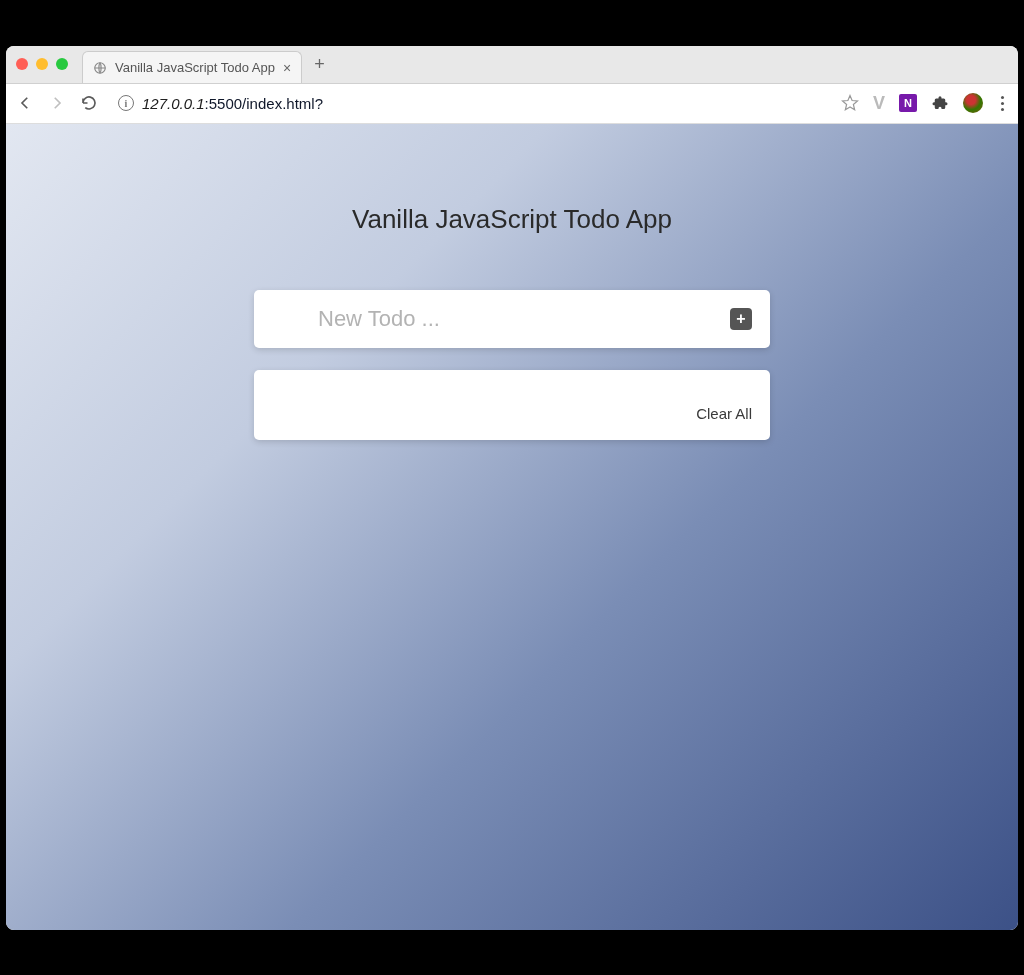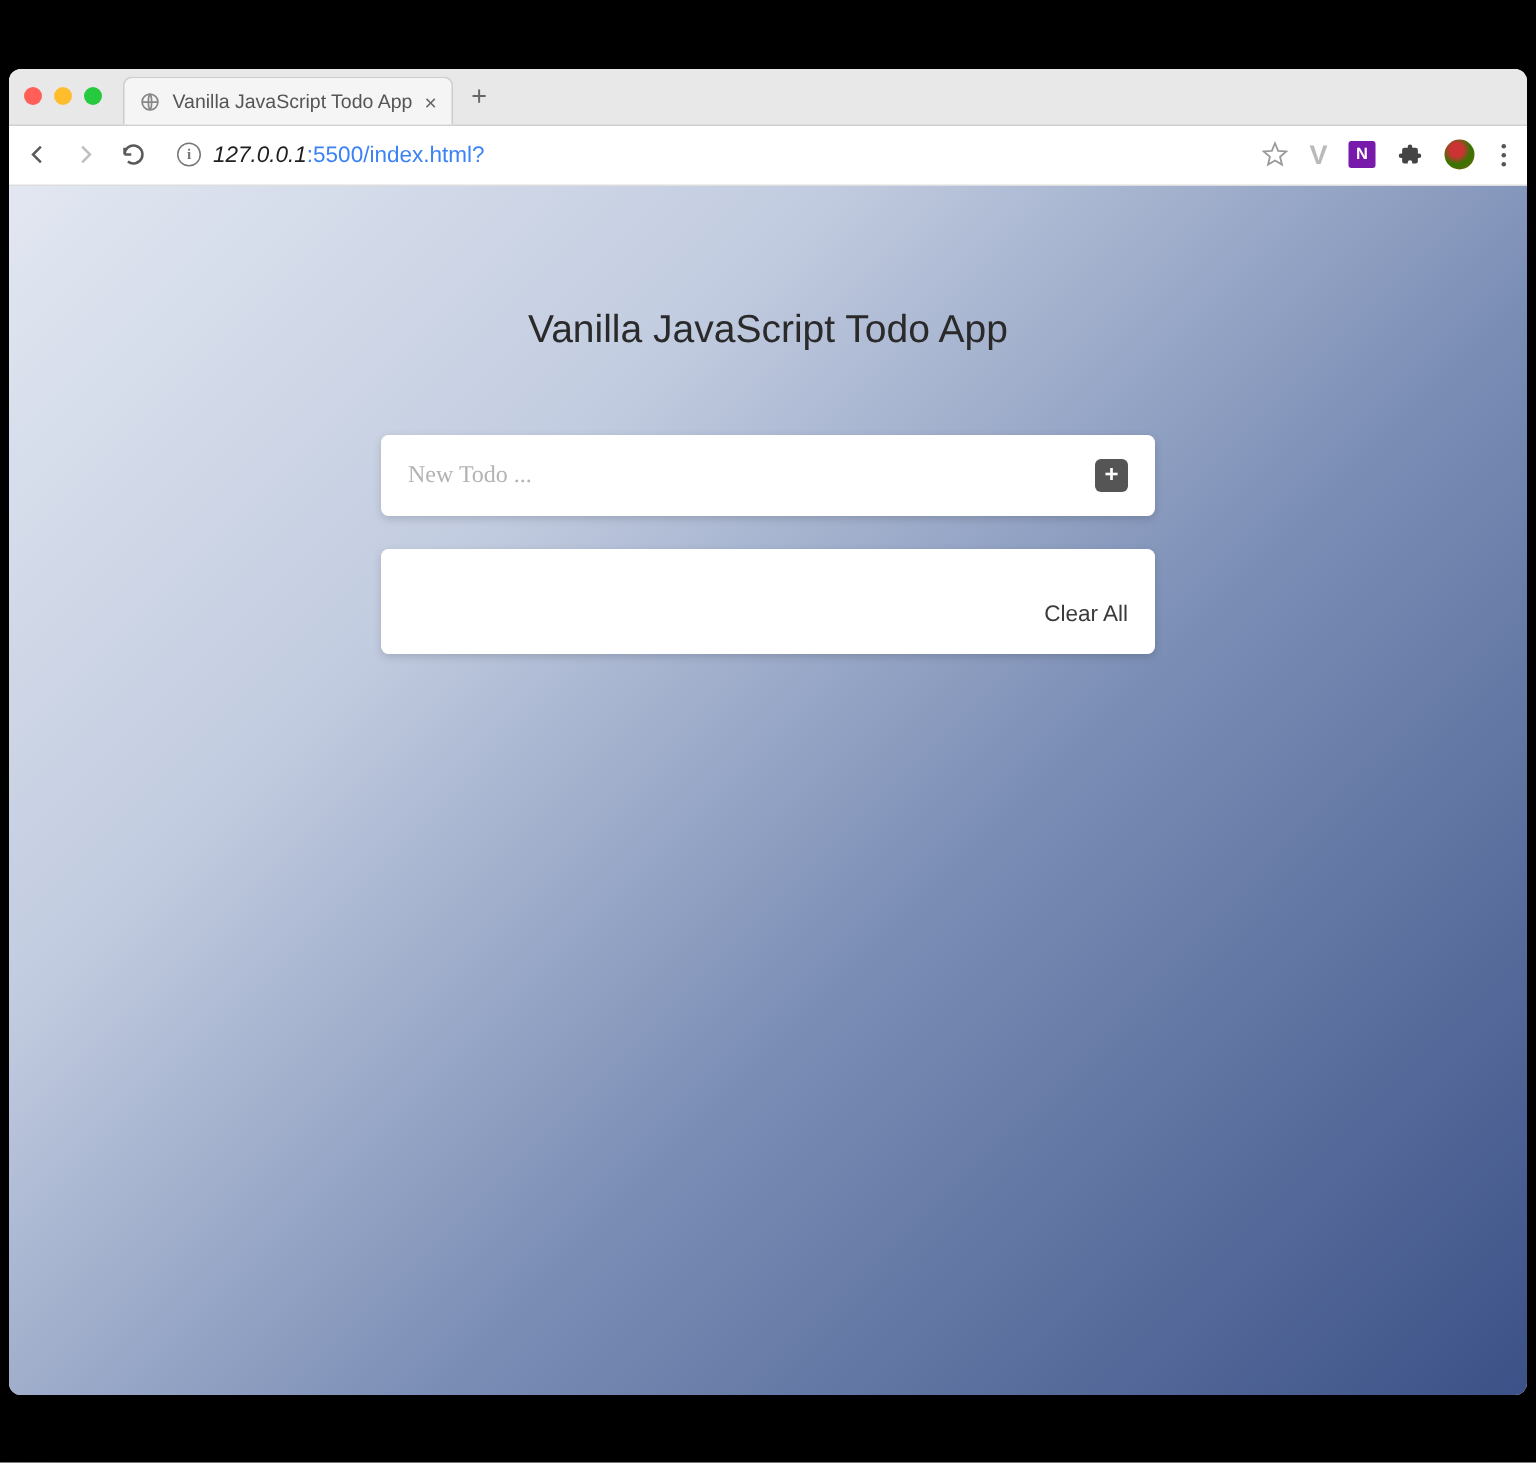--- a/index.html
+++ b/index.html
@@ -93,21 +93,21 @@
     }
     .url-bar .info-icon {
       width: 16px; height: 16px;
       border: 1.5px solid #777;
       border-radius: 50%;
       display:flex;align-items:center;justify-content:center;
       font-size: 10px; font-weight:bold; color:#777;
       font-family: Georgia, serif;
     }
     .url-host { color: #202020; font-style: italic; }
-    .url-path { color: #3b82f6; }
+    .url-path { color: #0f172a; }
     .ext-icons { display:flex; align-items:center; gap:14px; margin-left:auto; }
     .ext-icons > * { display:flex; align-items:center; justify-content:center; }
     .star-icon svg { width:18px; height:18px; fill:#999; }
     .vue-icon { font-size: 18px; color:#bababa; font-weight:bold; }
     .onenote-icon {
       width:18px;height:18px;background:#7719aa;color:#fff;font-size:11px;font-weight:bold;
       display:flex;align-items:center;justify-content:center;border-radius:2px;
     }
     .puzzle-icon svg { width:18px;height:18px;fill:#444; }
     .avatar-icon { width:20px;height:20px;border-radius:50%;background:radial-gradient(circle at 40% 35%, #c33 25%, #370 55%, #851 100%); }
@@ -178,23 +178,24 @@
     .input-row {
       display: flex;
       align-items: center;
       gap: 10px;
       margin-top: 55px;
     }
     .todo-input {
       flex: 1;
       border: none;
       outline: none;
-      font-size: 16px;
-      font-family: Liberation Serif, serif;
+      font-size: 22px;
+      font-family: Liberation Sans, sans-serif;
       color: #444;
+      margin-left: 46px;
     }
     .todo-input::placeholder { color: #b3b3b3; }
     .add-btn {
       width: 22px; height: 22px;
       background: #555;
       border-radius: 4px;
       color: #fff;
       display:flex;align-items:center;justify-content:center;
       font-size: 16px;
       font-weight: bold;

